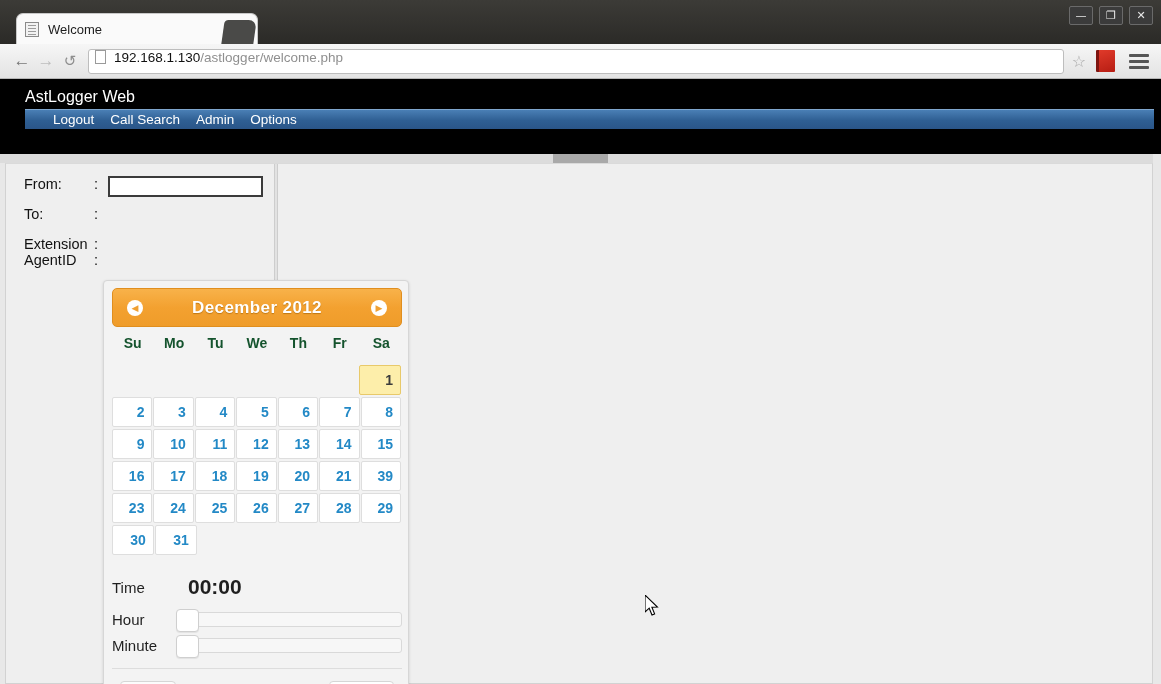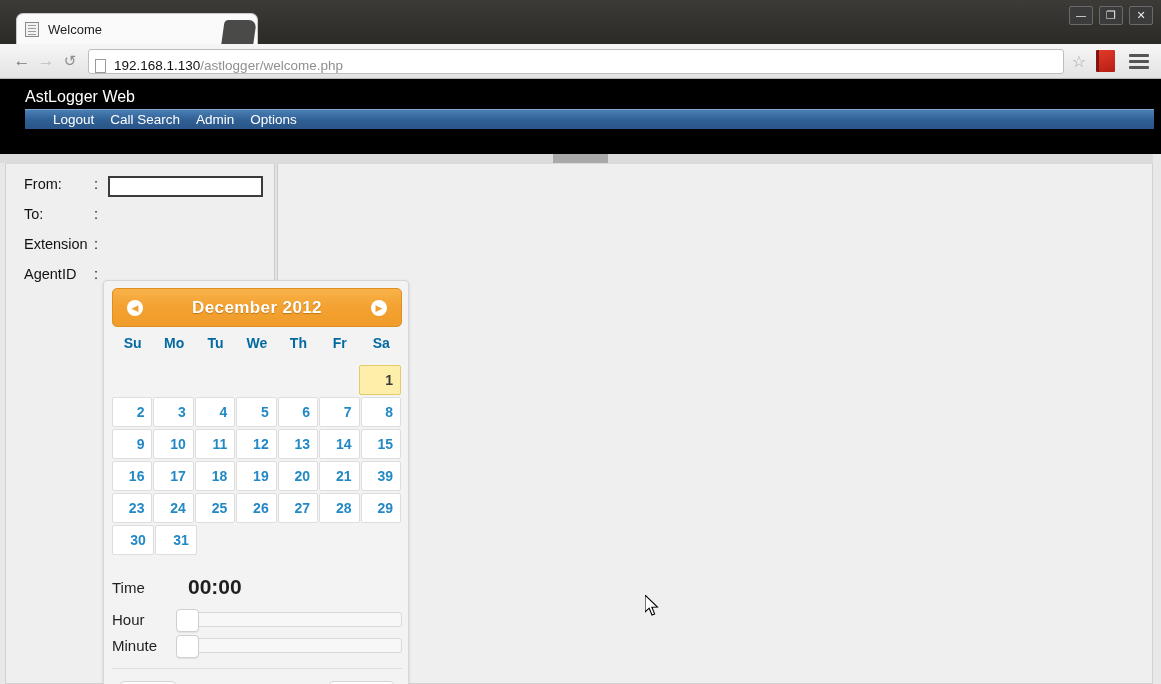--- a/index.html
+++ b/index.html
@@ -61,21 +61,21 @@
     border-bottom: 1px solid #b6b6b6;
     display: flex; align-items: center;
   }
   .navicon { width: 24px; text-align: center; font-size: 17px; color: #9b9b9b; }
   #nav-back { color: #777; margin-left: 10px; }
   #nav-forward { color: #bdbdbd; }
   #nav-reload { color: #8e8e8e; font-size: 15px; }
   #omnibox {
     flex: 1; height: 25px; margin: 0 8px 0 6px;
     background: #fff; border: 1px solid #bdbdbd; border-radius: 3px;
-    display: flex; align-items: flex-end; padding: 0 6px;
+    display: flex; align-items: flex-start; padding: 0 6px;
   }
   #page-icon {
     width: 11px; height: 14px; border: 1px solid #9a9a9a; background: #fff;
     margin-right: 8px; position: relative; flex:none;
   }
   #url-text { font-size: 13.5px; color: #111; white-space: nowrap; }
   #url-text .dim { color: #8f8f8f; }
   #star-icon { font-size: 16px; color: #a9a9a9; margin-right: 10px; }
   #ext-icon {
     width: 19px; height: 22px; margin-right: 12px;
@@ -176,21 +176,21 @@
     color: #f0a032; font-size: 9px; line-height: 16px; text-align: center;
   }
   #dp-prev { left: 14px; }
   #dp-next { right: 14px; }
 
   #dp-daynames {
     position: absolute; left: 8px; top: 54px; width: 290px; height: 26px;
     display: flex;
   }
   .dayname {
-    flex: 1; text-align: center; font-size: 14px; font-weight: bold; color: #0369a1;
+    flex: 1; text-align: center; font-size: 14px; font-weight: bold; color: #14532d;
   }
   #dp-grid {
     position: absolute; left: 8px; top: 84px; width: 290px;
   }
   .dp-week { display: flex; height: 32px; }
   .dp-cell {
     flex: 1; margin: 0 1px 0 0;
     display: flex; align-items: center; justify-content: flex-end;
     padding-right: 7px;
     font-size: 14px; font-weight: bold; color: #2389c6;
@@ -307,21 +307,21 @@
           <div class="form-row" style="top:42px">
             <span class="form-label">To:</span>
             <span class="form-colon">:</span>
           </div>
 
           <div class="form-row" style="top:72px">
             <span class="form-label">Extension</span>
             <span class="form-colon">:</span>
           </div>
 
-          <div class="form-row" style="top:102px">
+          <div class="form-row" style="top:88px">
             <span class="form-label">AgentID</span>
             <span class="form-colon">:</span>
           </div>
 
         </div>
         <div id="pane-divider"></div>
       </div>
     </div>
 
     <div id="datepicker">

